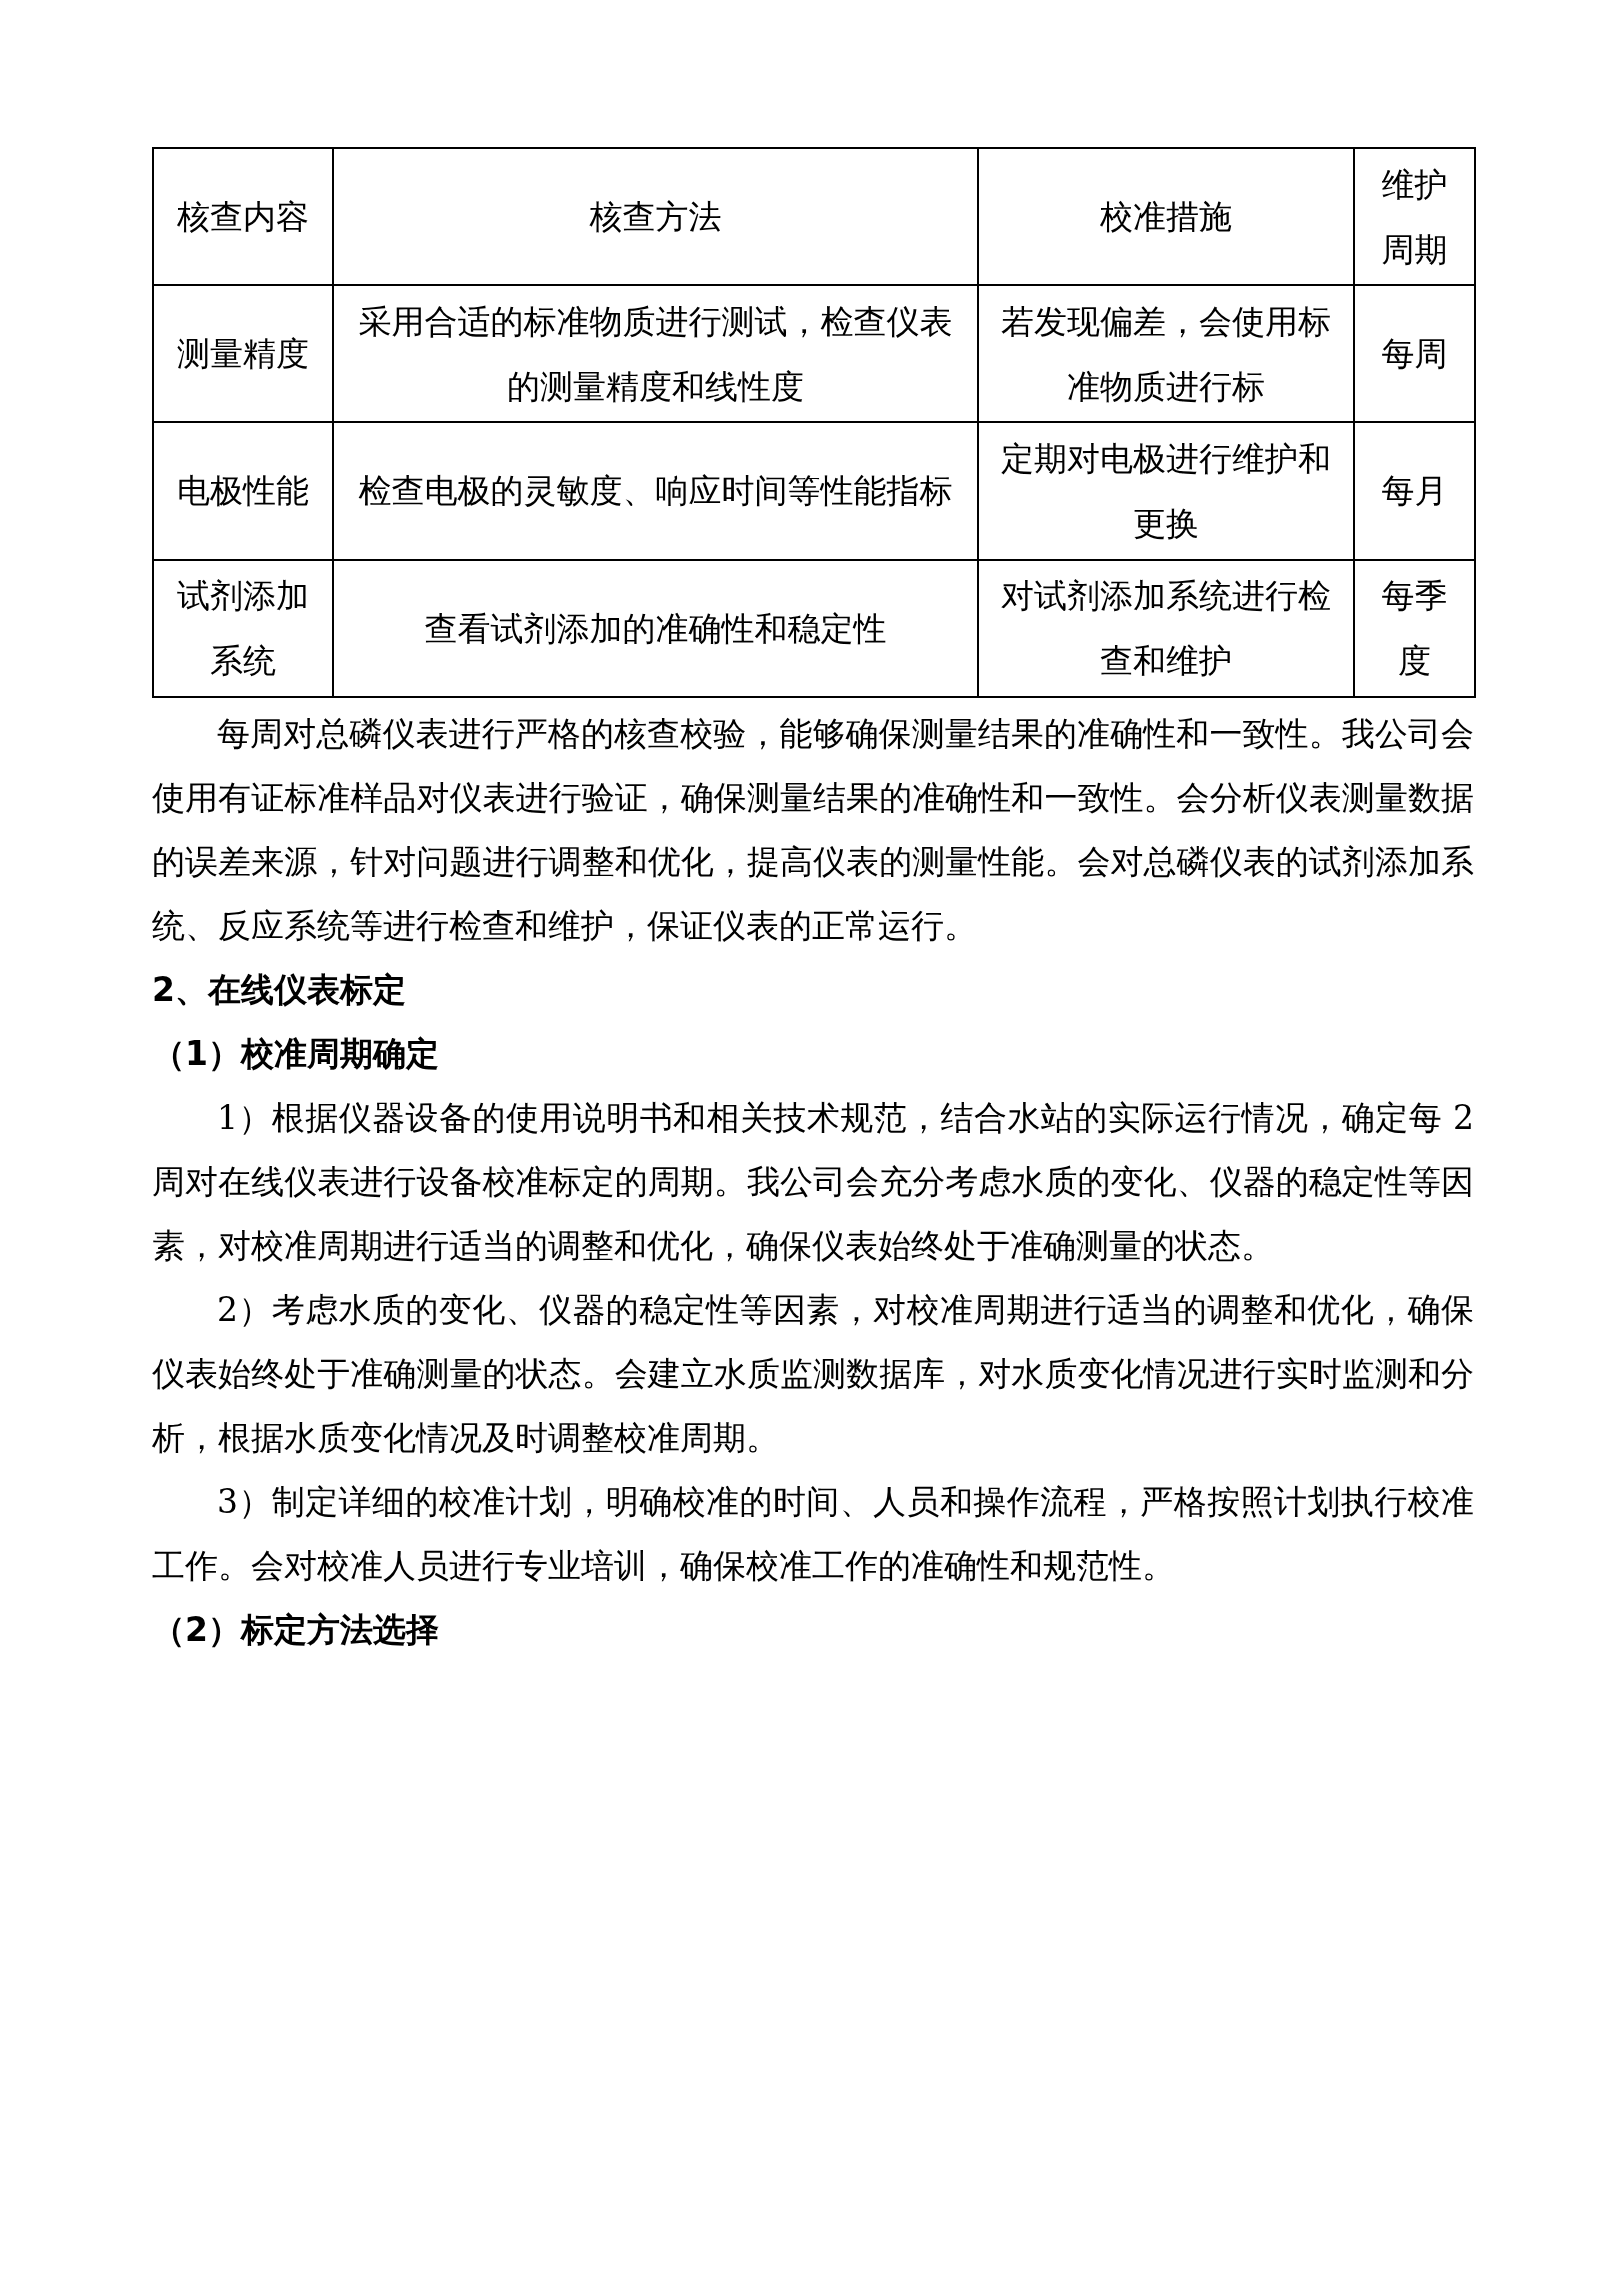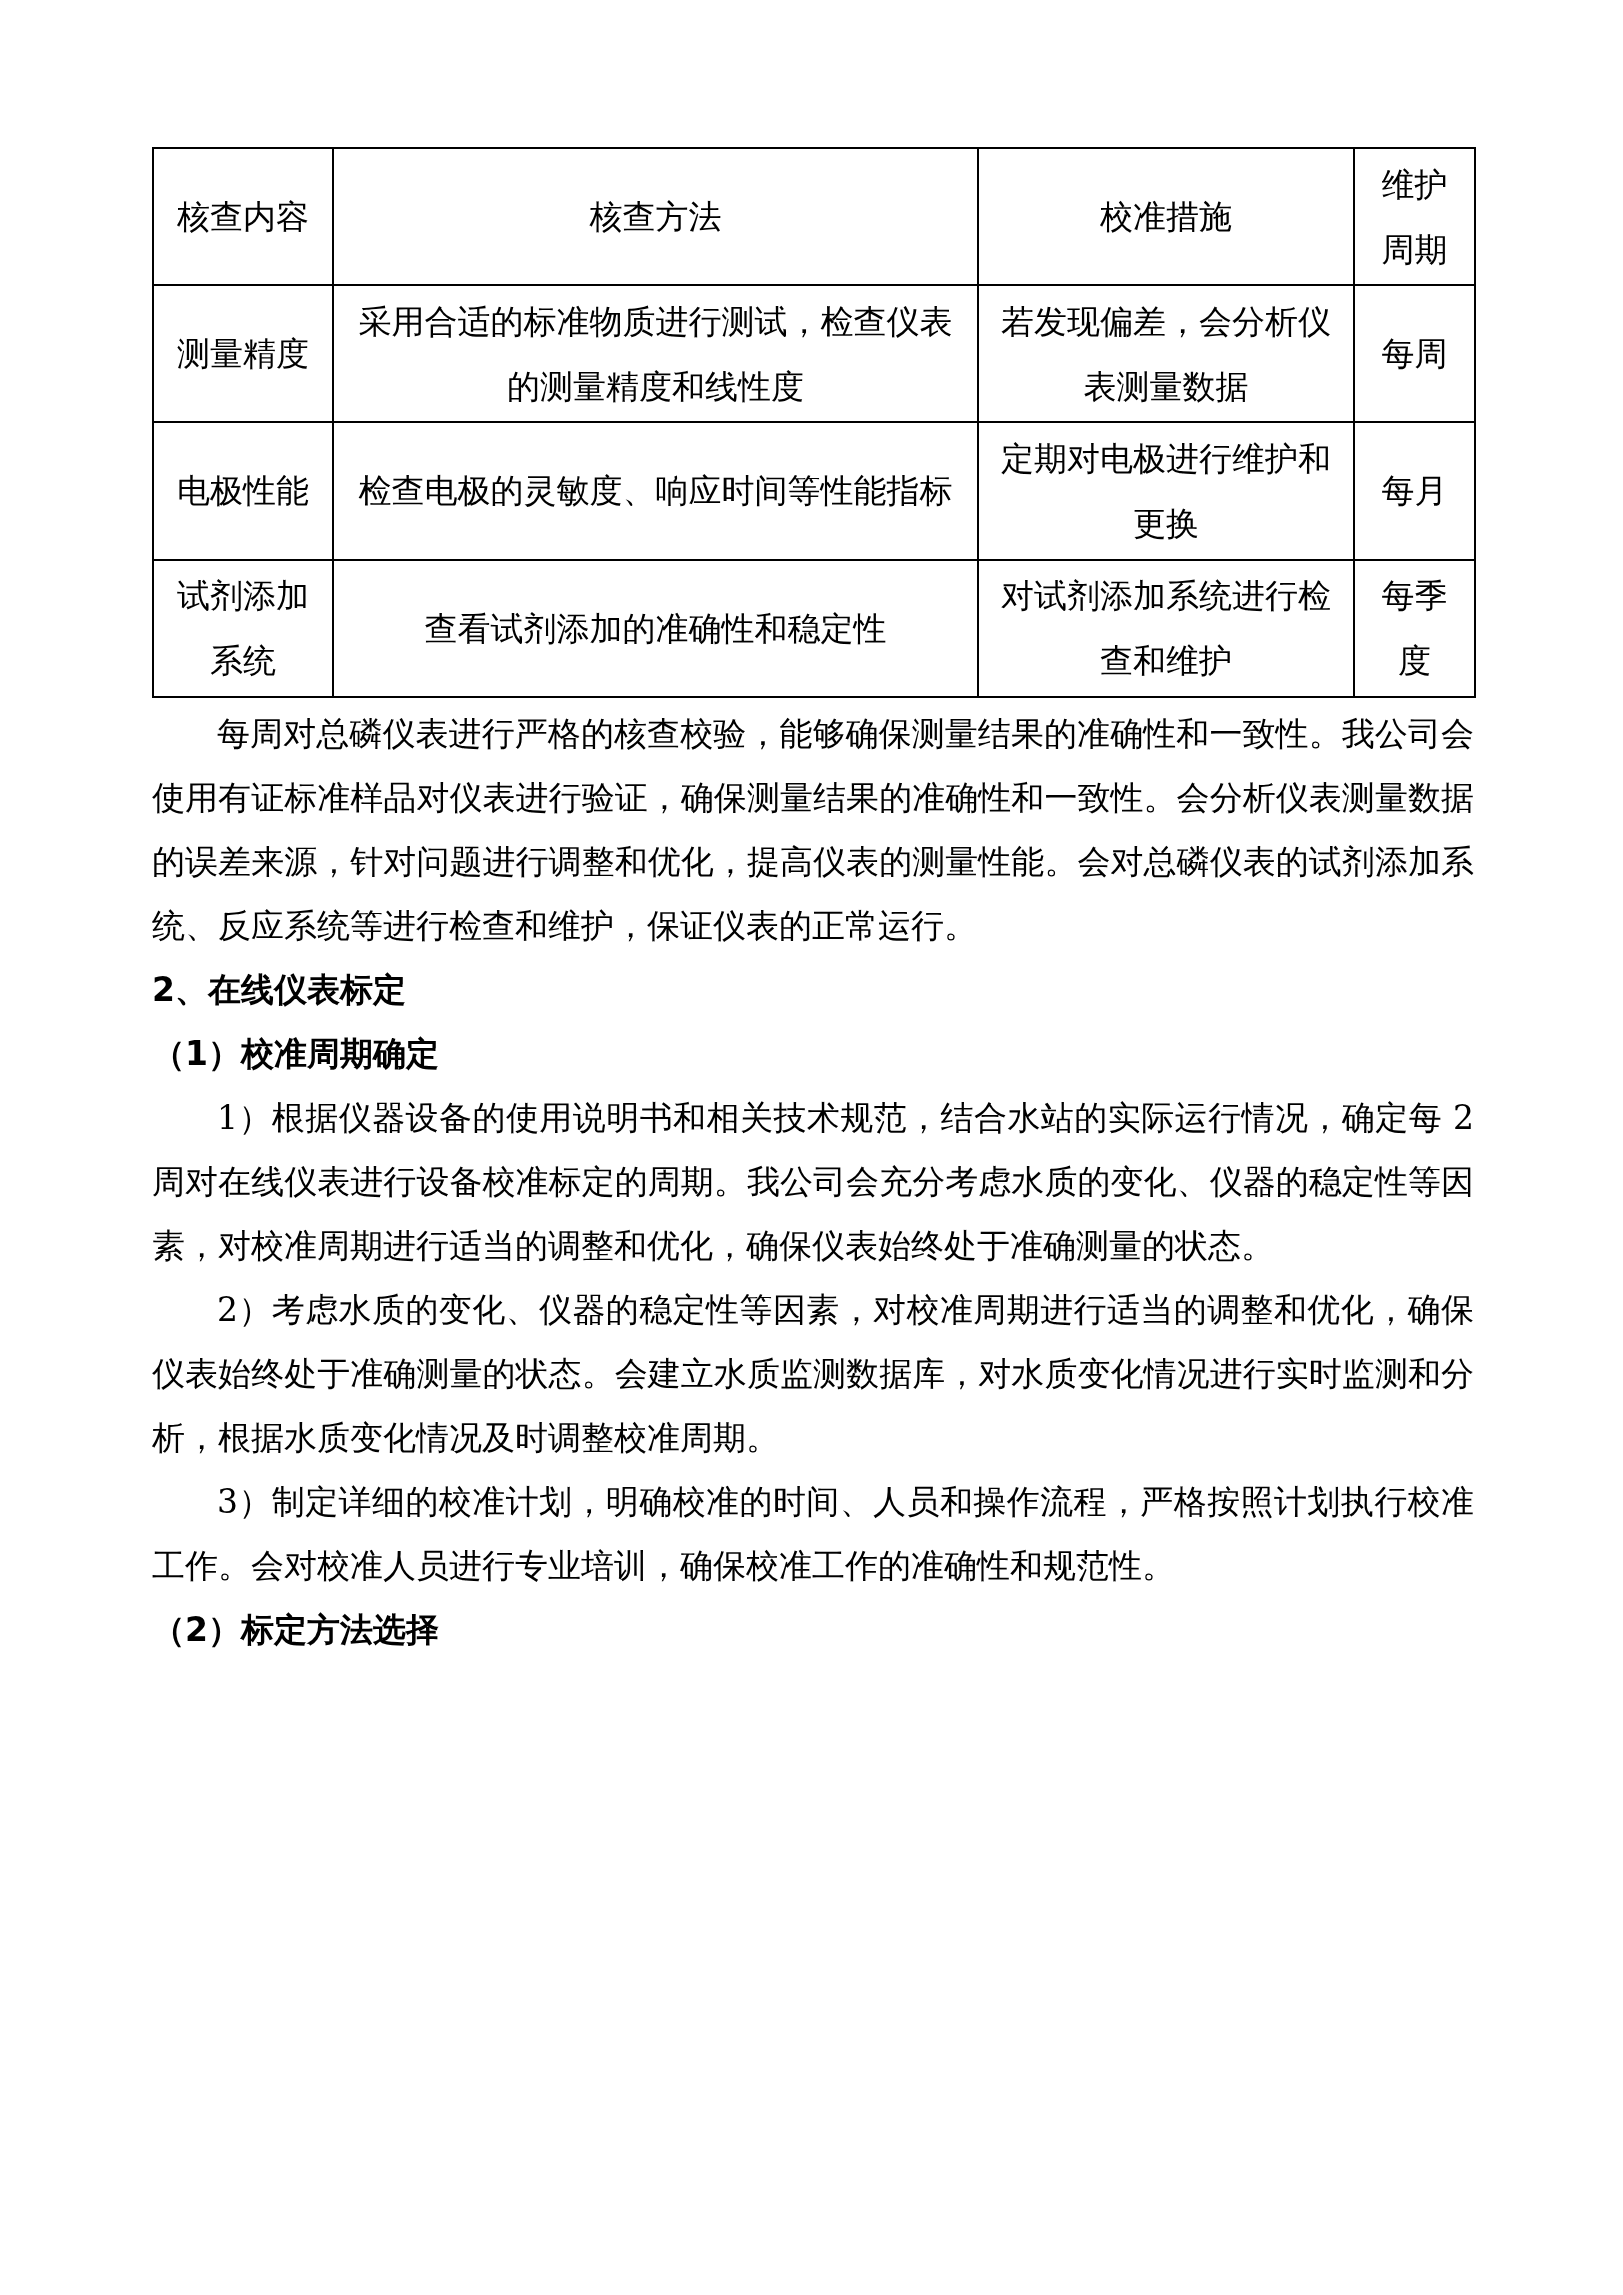--- a/index.html
+++ b/index.html
@@ -89,21 +89,21 @@
       <tbody>
           <tr class="hrow">
         <th>核查内容</th>
         <th>核查方法</th>
         <th>校准措施</th>
         <th>维护周期</th>
       </tr>
       <tr class="row1">
         <td>测量精度</td>
         <td>采用合适的标准物质进行测试，检查仪表的测量精度和线性度</td>
-        <td>若发现偏差，会分析仪表测量数据</td>
+        <td>若发现偏差，会使用标准物质进行标</td>
         <td>每周</td>
       </tr>
       <tr class="row2">
         <td>电极性能</td>
         <td>检查电极的灵敏度、响应时间等性能指标</td>
         <td>定期对电极进行维护和更换</td>
         <td>每月</td>
       </tr>
       <tr class="row3">
         <td>试剂添加系统</td>

